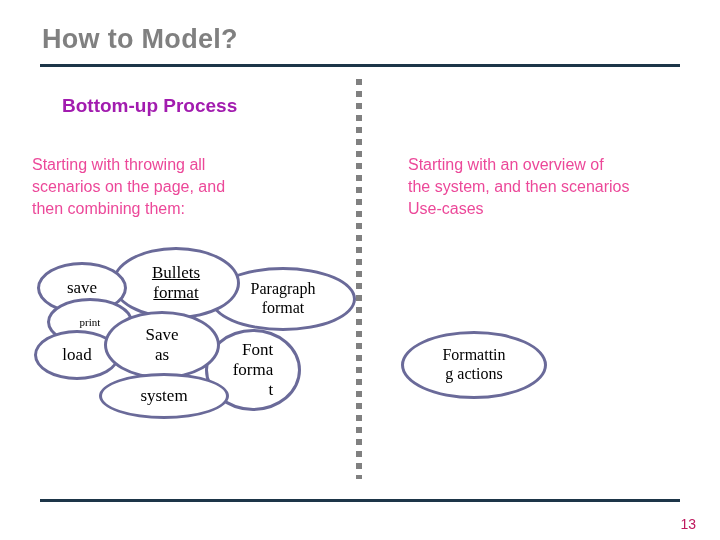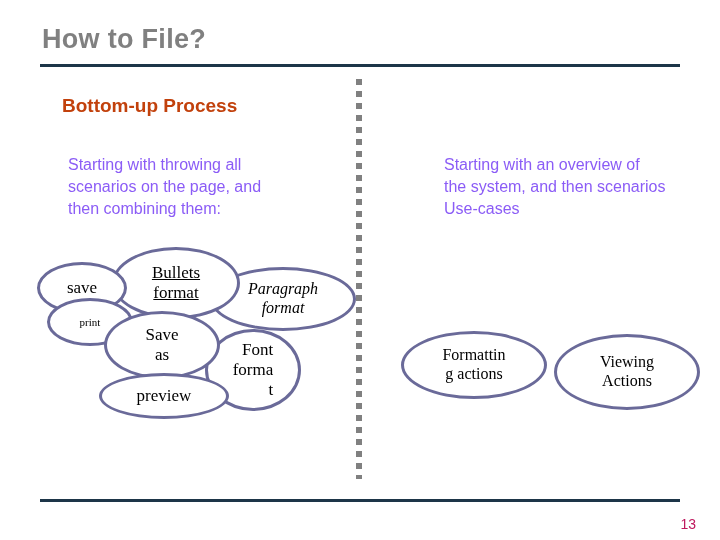--- a/index.html
+++ b/index.html
@@ -64,33 +64,32 @@
     background-image: linear-gradient(to bottom, #808080 0px, #808080 6px, rgba(255,255,255,0) 6px, rgba(255,255,255,0) 12px);
     background-size: 6px 12px;
     background-repeat: repeat-y;
   }
 
   
   .col-heading {
     position: absolute;
     font-size: 19px;
     font-weight: bold;
-    color: #c2410c;
+    color: #a21caf;
     white-space: nowrap;
   }
   #heading-left  { left: 62px;  top: 95px; }
   #heading-right { left: 437px; top: 95px; }
 
   .col-body {
     position: absolute;
     font-size: 16px;
-    color: #8b5cf6;
+    color: #ec4899;
     line-height: 22px;
     white-space: pre-line;
-    margin-left: 36px;
   }
   #body-left  { left: 32px;  top: 154px; width: 300px; }
   #body-right { left: 408px; top: 154px; width: 290px; }
 
   
   .ellipse {
     position: absolute;
     box-sizing: border-box;
     border: 3px solid #6a6a99;
     border-radius: 50%;
@@ -103,36 +102,36 @@
     color: #000000;
     line-height: 1.18;
     white-space: pre-line;
   }
 
   
   #ell-bullets   { left: 112px; top: 247px; width: 128px; height: 72px;  font-size: 17px; z-index: 3; text-decoration: underline; }
   #ell-save      { left: 37px;  top: 262px; width: 90px;  height: 52px;  font-size: 17px; z-index: 5; }
   #ell-print     { left: 47px;  top: 298px; width: 86px;  height: 48px;  font-size: 11px; z-index: 6; }
   #ell-load      { left: 34px;  top: 330px; width: 86px;  height: 50px;  font-size: 17px; z-index: 7; }
-  #ell-paragraph { left: 210px; top: 267px; width: 146px; height: 64px;  font-size: 16px; z-index: 2; font-style: italic; }
+  #ell-paragraph { left: 210px; top: 267px; width: 146px; height: 64px;  font-size: 16px; z-index: 2; }
   #ell-saveas    { left: 104px; top: 311px; width: 116px; height: 68px;  font-size: 17px; z-index: 8; }
   #ell-font      { left: 205px; top: 329px; width: 96px;  height: 82px;  font-size: 17px; z-index: 4; text-align: right; }
   #ell-preview   { left: 99px;  top: 373px; width: 130px; height: 46px;  font-size: 17px; z-index: 9; }
 
   
   #ell-file       { left: 519px; top: 262px; width: 100px; height: 64px; font-size: 16px; z-index: 3; }
   #ell-formatting { left: 401px; top: 331px; width: 146px; height: 68px; font-size: 16px; z-index: 2; }
   #ell-viewing    { left: 554px; top: 334px; width: 146px; height: 76px; font-size: 16px; z-index: 2; }
 </style>
 </head>
 <body>
 
 <div id="slide">
 
-  <div id="slide-title">How to File?</div>
+  <div id="slide-title">How to Model?</div>
   <div id="title-rule"></div>
 
   <div id="column-divider"></div>
 
   <div id="heading-left" class="col-heading">Bottom-up Process</div>
   <div id="body-left" class="col-body">Starting with throwing all
  scenarios on the page, and
  then combining them:</div>
 
   <div id="body-right" class="col-body">Starting with an overview of
@@ -141,25 +140,24 @@
 
   <div id="ell-paragraph" class="ellipse">Paragraph
 format</div>
   <div id="ell-bullets" class="ellipse">Bullets
 format</div>
   <div id="ell-font" class="ellipse">Font
 forma
 t</div>
   <div id="ell-save" class="ellipse">save</div>
   <div id="ell-print" class="ellipse">print</div>
+  <div id="ell-load" class="ellipse">load</div>
   <div id="ell-saveas" class="ellipse">Save
 as</div>
-  <div id="ell-preview" class="ellipse">preview</div>
+  <div id="ell-preview" class="ellipse">system</div>
 
   <div id="ell-formatting" class="ellipse">Formattin
 g actions</div>
-  <div id="ell-viewing" class="ellipse">Viewing
-Actions</div>
 
   <div id="footer-rule"></div>
   <div id="page-number">13</div>
 
 </div>
 
 </body></html>

